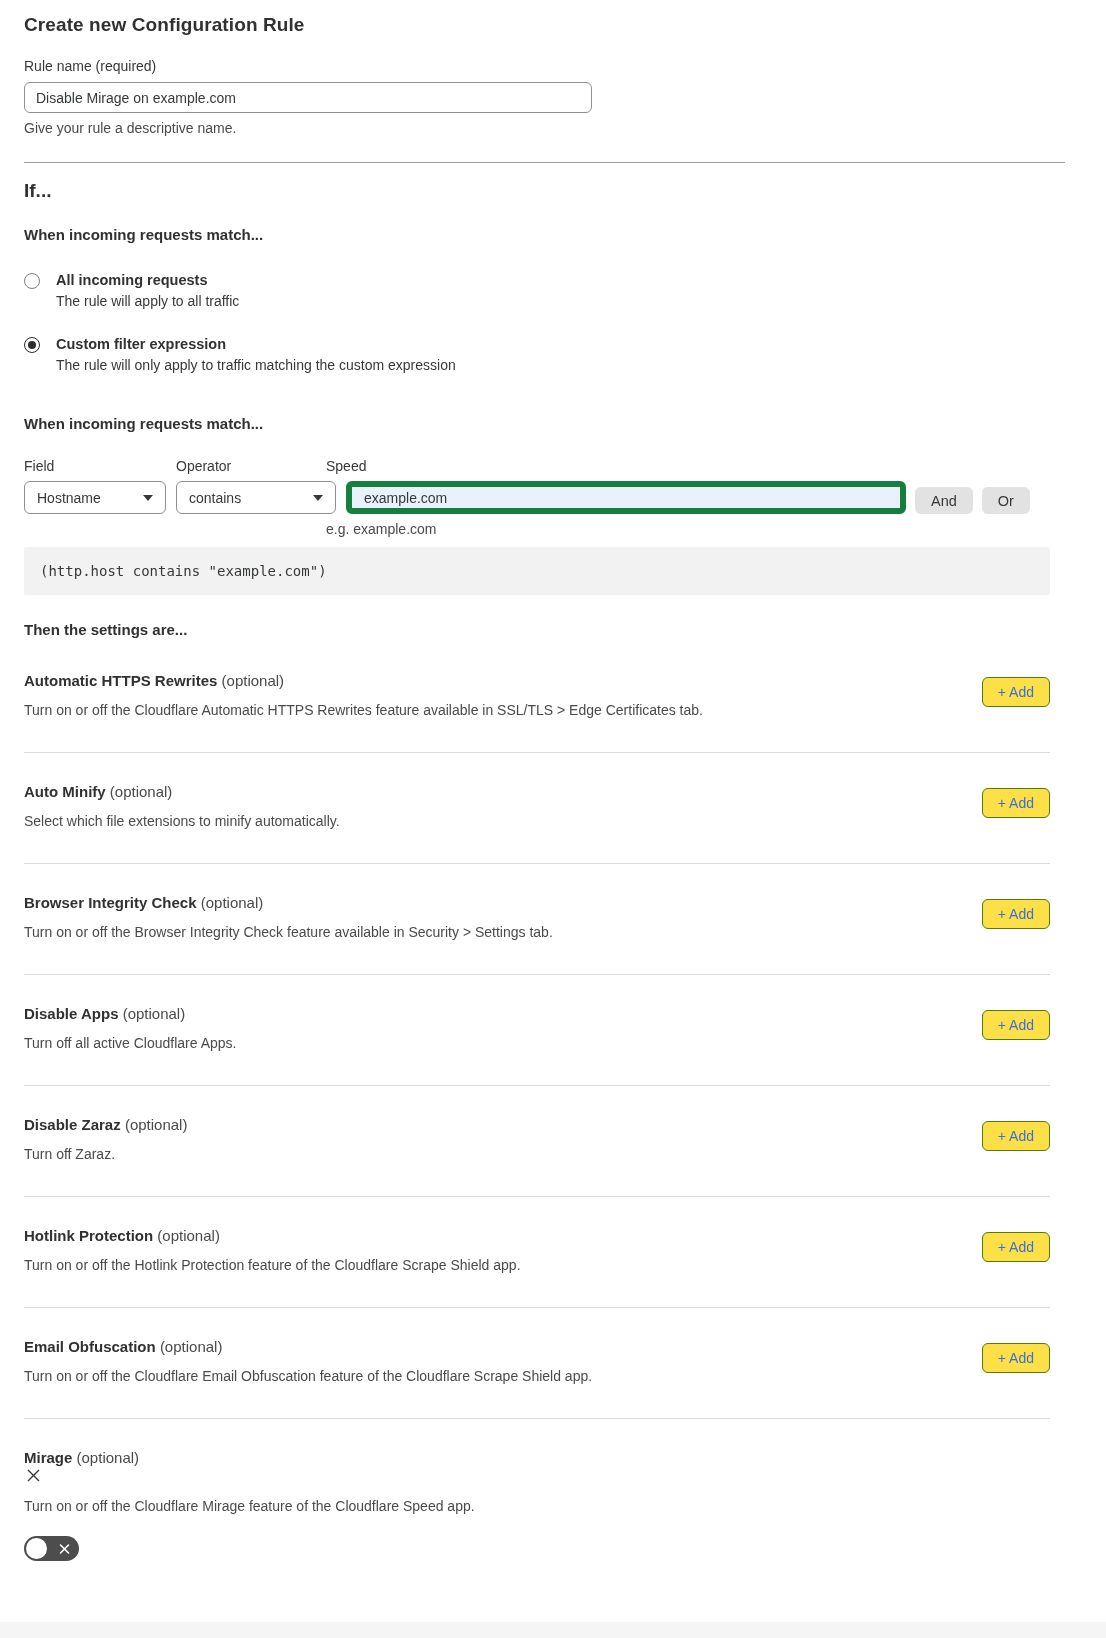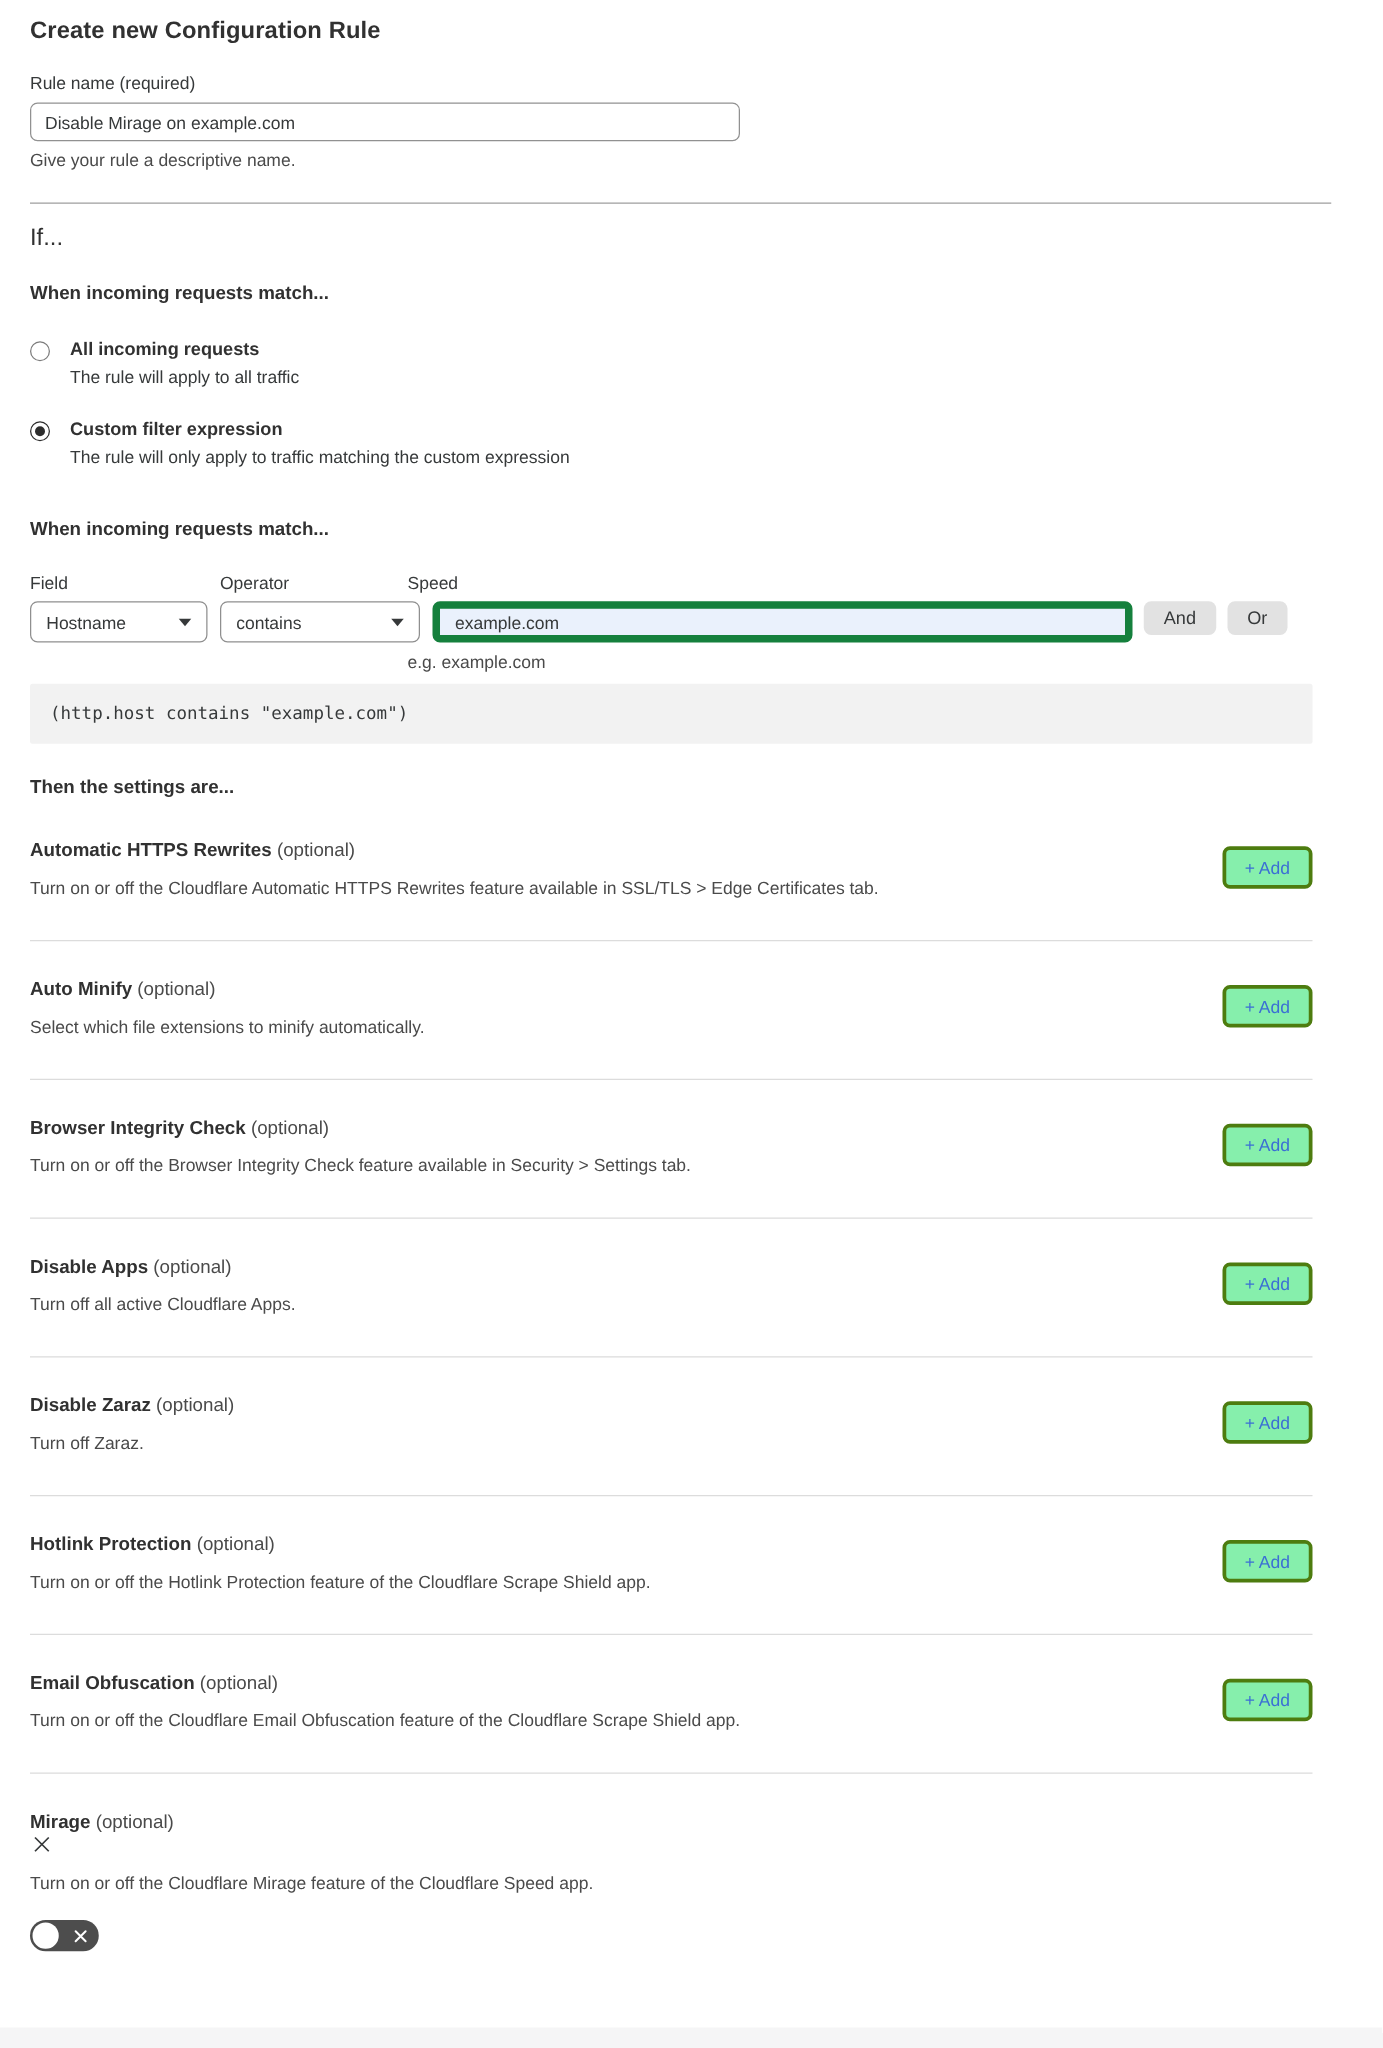--- a/index.html
+++ b/index.html
@@ -48,21 +48,21 @@
   }
   .top-divider {
     height: 1px;
     background: #9e9e9e;
     margin-top: 26px;
     margin-right: -15px;
   }
   h2.big-heading {
     margin-top: 17px;
     font-size: 19px;
-    font-weight: 400;
+    font-weight: 700;
     color: #313131;
   }
   h3.sub-heading {
     margin-top: 24px;
     font-size: 15px;
     font-weight: 700;
     color: #313131;
   }
   
   .radio-option { display: flex; margin-top: 29px; cursor: pointer; }
@@ -87,21 +87,21 @@
     background: #2d2d2d;
   }
   .radio-texts { margin-left: 16px; }
   .radio-label { font-size: 14.5px; font-weight: 700; color: #313131; }
   .radio-desc { margin-top: 5px; font-size: 14px; color: #36393a; }
 
   
   .builder-labels { display: flex; margin-top: 26px; font-size: 14px; color: #36393a; }
   .builder-labels .lbl-field { width: 152px; }
   .builder-labels .lbl-operator { width: 150px; }
-  .builder-row { display: flex; margin-top: 7px; align-items: flex-start; }
+  .builder-row { display: flex; margin-top: 7px; align-items: flex-end; }
   .select-box {
     height: 33px;
     background: #fff;
     border: 1px solid #8f8f8f;
     border-radius: 6px;
     display: flex;
     align-items: center;
     justify-content: space-between;
     padding: 0 12px;
     font-size: 14px;
@@ -187,22 +187,22 @@
     justify-content: space-between;
     align-items: flex-start;
   }
   .setting-texts { max-width: 840px; }
   .setting-title { font-size: 15px; font-weight: 700; color: #313131; }
   .setting-optional { font-weight: 400; color: #4a4a4a; font-size: 15px; }
   .setting-desc { margin-top: 13px; font-size: 14px; color: #4a4a4a; }
   .add-btn {
     flex: 0 0 auto;
     margin-top: 5px;
-    background: #86efac;
-    border: 3px solid #4d7c0f;
+    background: #fde047;
+    border: 1px solid #4d7c0f;
     border-radius: 6px;
     color: #3b6fd4;
     font-size: 14px;
     font-family: "Liberation Sans", sans-serif;
     padding: 6px 15px;
     cursor: pointer;
   }
   .setting-section.expanded { border-bottom: none; display: block; padding-bottom: 0; }
   .expanded-head { display: flex; justify-content: space-between; align-items: flex-start; flex-direction: column; }
   .close-icon { cursor: pointer; padding: 2px; line-height: 0; }

